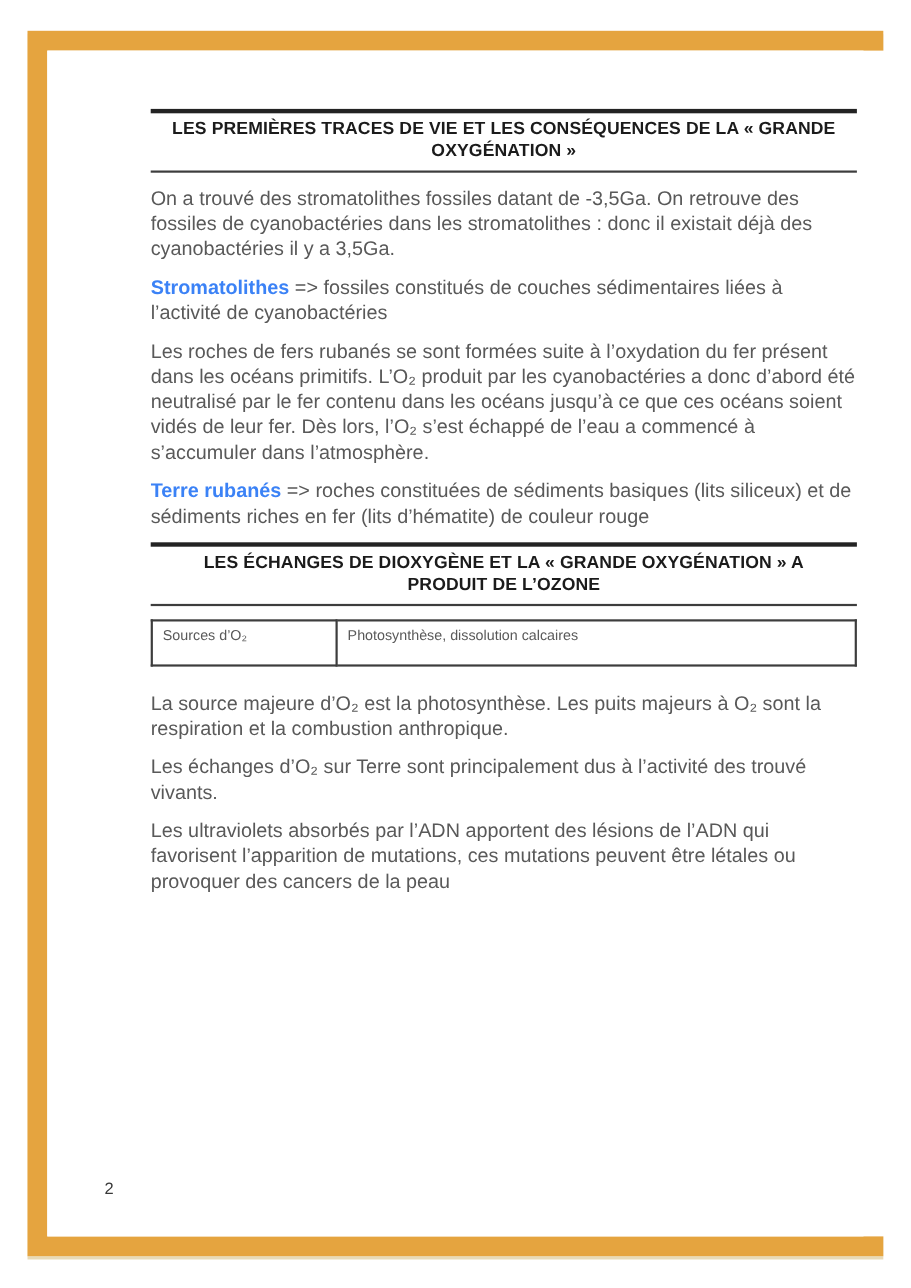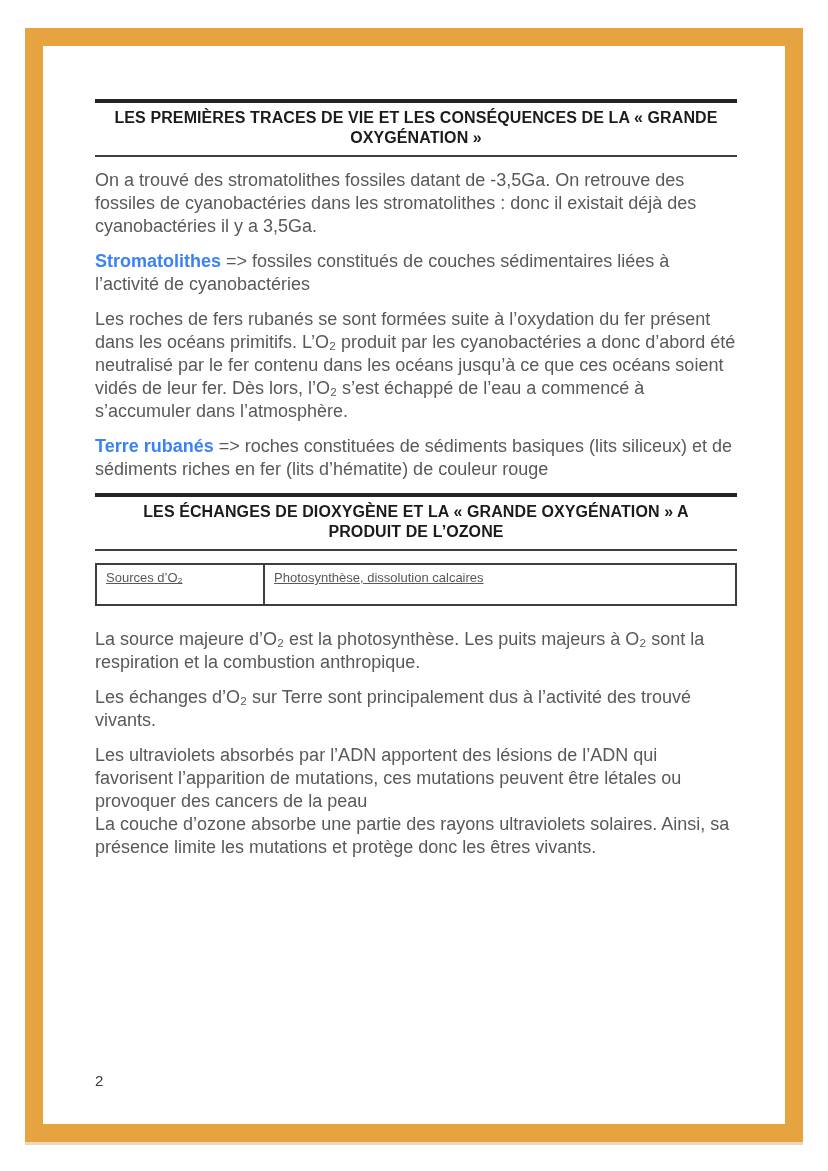--- a/index.html
+++ b/index.html
@@ -24,20 +24,21 @@
     box-sizing: border-box;
     border: 18px solid #E5A43F;
     background: #ffffff;
     box-shadow: 0 3px 0 rgba(190, 150, 50, 0.35);
   }
   .page {
     position: relative;
     width: 100%;
     height: 100%;
     background: #ffffff;
+    padding-left: 42px;
   }
   .content {
     padding: 53px 48px 0 52px;
   }
   .section-heading {
     border-top: 4px solid #232323;
     border-bottom: 2px solid #3d3d3d;
     padding: 5px 0 7px 0;
     text-align: center;
   }
@@ -78,21 +79,20 @@
     border: 2px solid #3d3d3d;
     vertical-align: top;
     padding: 3px 9px 4px 9px;
     line-height: 19px;
   }
   td.label-col {
     width: 148px;
   }
   tr.row-sources td {
     height: 32px;
-    text-decoration: underline;
   }
   .uv-line {
     display: block;
   }
   .page-number {
     position: absolute;
     left: 52px;
     top: 1026px;
     font-size: 15px;
     color: #383838;
@@ -142,21 +142,20 @@
         <p class="body after-table">
           <span>La source majeure d’O₂ est la photosynthèse. Les puits majeurs à O₂ sont la respiration et la combustion anthropique.</span>
         </p>
 
         <p class="body">
           <span>Les échanges d’O₂ sur Terre sont principalement dus à l’activité des trouvé vivants.</span>
         </p>
 
         <p class="body">
           <span class="uv-line">Les ultraviolets absorbés par l’ADN apportent des lésions de l’ADN qui favorisent l’apparition de mutations, ces mutations peuvent être létales ou provoquer des cancers de la peau</span>
-          <span class="uv-line">La couche d’ozone absorbe une partie des rayons ultraviolets solaires. Ainsi, sa présence limite les mutations et protège donc les êtres vivants.</span>
         </p>
 
       </div>
 
       <div class="page-number">2</div>
     </div>
   </div>
 </div>
 
 </body></html>

